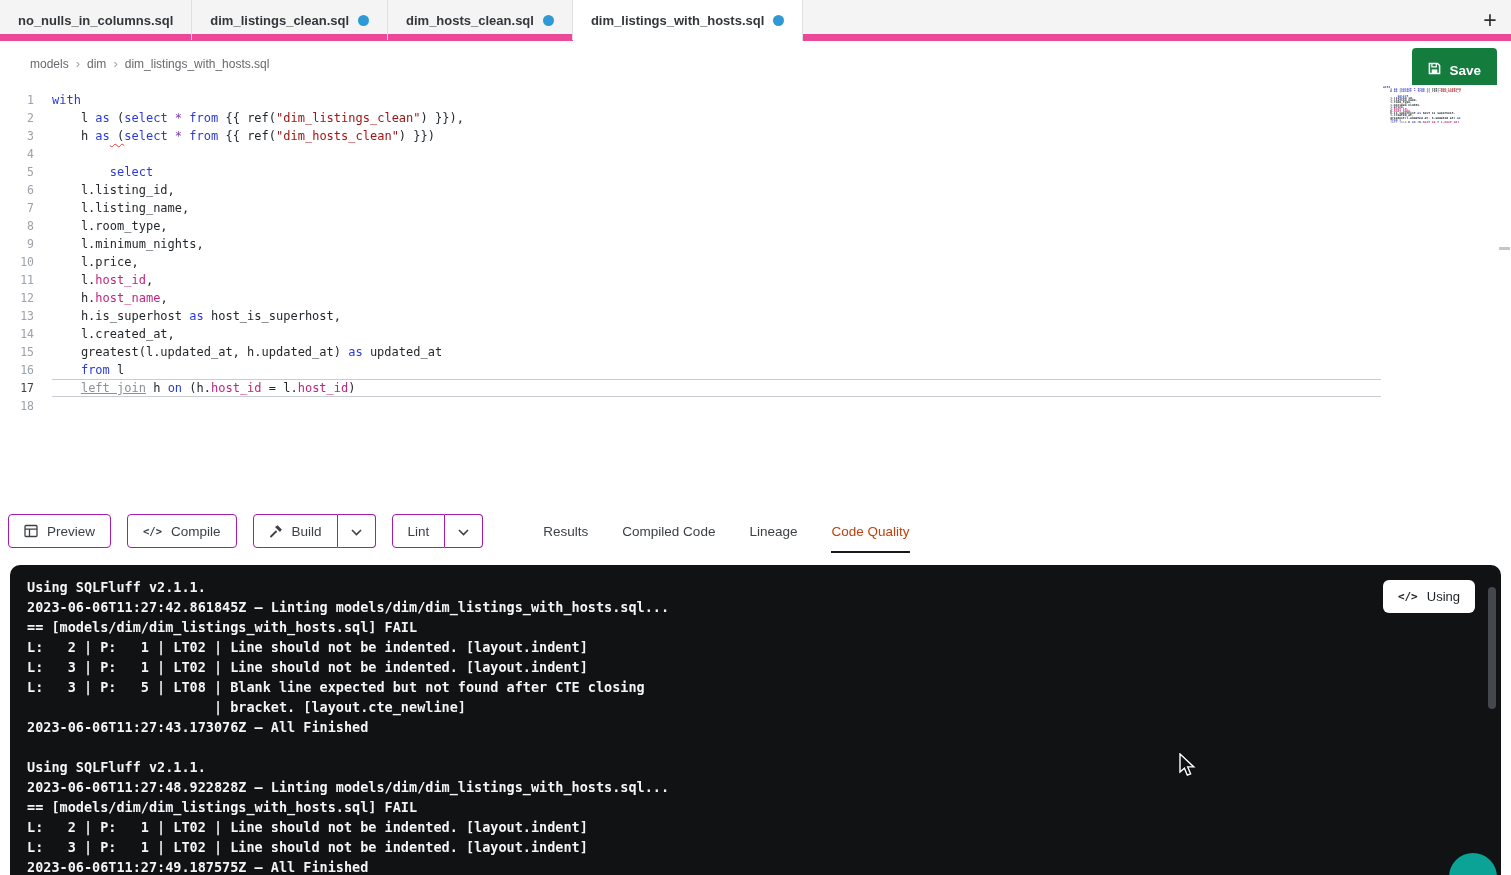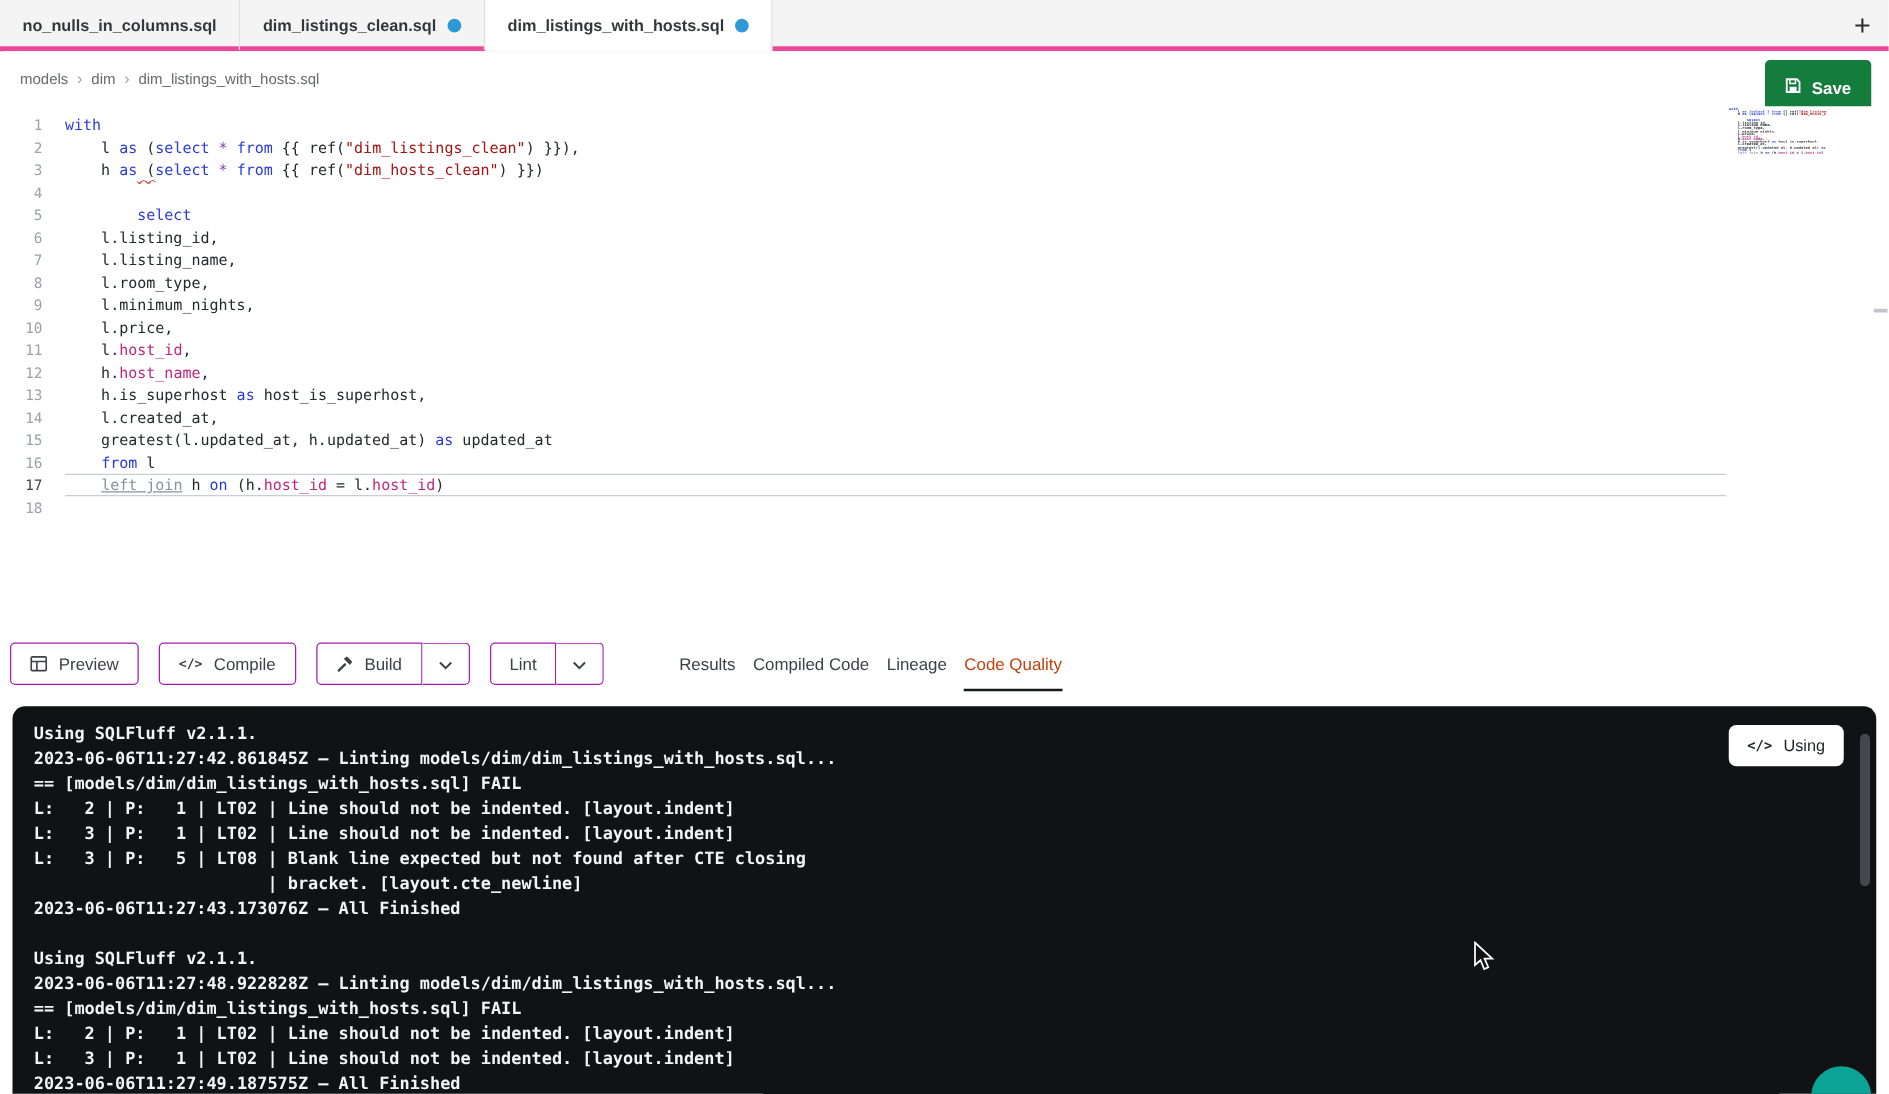--- a/index.html
+++ b/index.html
@@ -4,32 +4,32 @@
 <style>
   * { box-sizing: border-box; }
   html,body { margin:0; padding:0; }
   body {
     width:1511px; height:875px; overflow:hidden; position:relative;
     background:#fff; font-family:"Liberation Sans", sans-serif;
   }
 
   
   .tabbar { position:absolute; top:0; left:0; right:0; height:41px;
-    background:#f4f4f5; border-bottom:4px solid #ec4899; display:flex; }
+    background:#f4f4f5; border-bottom:7px solid #ec4899; display:flex; }
   .tabs { display:flex; align-items:stretch; }
   .tab { display:flex; align-items:center; gap:9px; padding:0 18px;
     border-right:1px solid #dfe0e2; font-size:13px; font-weight:600; color:#33363b;
     cursor:pointer; height:40px; }
   .tab.active { background:#fff; height:41px; position:relative; z-index:2; }
   .dot { width:11px; height:11px; border-radius:50%; background:#2f99d5; flex:0 0 auto; }
   .new-tab { position:absolute; right:6px; top:5px; width:30px; height:30px; border:none;
     background:transparent; font-size:23px; line-height:30px; color:#2a2d31; cursor:pointer; padding:0; }
 
   
-  .crumbbar { position:absolute; top:41px; left:4px; right:0; height:44px; background:#fff; }
+  .crumbbar { position:absolute; top:41px; left:18px; right:0; height:44px; background:#fff; }
   .breadcrumb { position:absolute; left:12px; top:50%; transform:translateY(-50%);
     font-size:12px; color:#67696e; display:flex; gap:7px; align-items:center; }
   .bc-item { cursor:pointer; }
   .bc-sep { color:#a2a4a9; font-size:13px; }
   .save-btn { position:absolute; right:14px; top:7px; height:44px; background:#147d3e;
     color:#fff; border:none; border-radius:4px; font-size:13.5px; font-weight:600;
     display:flex; align-items:center; gap:8px; padding:0 16px; cursor:pointer;
     font-family:"Liberation Sans",sans-serif; }
 
   
@@ -58,21 +58,21 @@
   .toolbar { position:absolute; top:506px; left:0; right:0; height:50px; display:flex;
     align-items:center; padding-left:8px; gap:16px; background:#fff; }
   .tb-btn { display:flex; align-items:center; gap:9px; height:34px; padding:0 15px;
     background:#fff; border:1px solid #a21caf; border-radius:4px; font-size:13.5px;
     color:#3c4148; cursor:pointer; font-family:"Liberation Sans",sans-serif; }
   .tb-icon { display:flex; align-items:center; }
   .code-glyph { font-family:"DejaVu Sans Mono", monospace; font-size:10.5px; font-weight:700; }
   .tb-split { display:flex; }
   .tb-split .main { border-radius:4px 0 0 4px;justify-content:center; }
   .tb-split .chev { border-radius:0 4px 4px 0; border-left:none; padding:0 13px; }
-  .panel-tabs { display:flex; gap:14px; margin-left:44px; height:50px; align-items:center; }
+  .panel-tabs { display:flex; gap:34px; margin-left:44px; height:50px; align-items:center; }
   .ptab { font-size:13.5px; color:#3c4148; height:50px; display:flex; align-items:center;
     cursor:pointer; position:relative; }
   .ptab.active { color:#c2410c;text-align:right; }
   .ptab.active::after { content:""; position:absolute; left:0; right:0; bottom:3px;
     height:2px; background:#16181d; }
 
   
   .terminal { position:absolute; top:565px; left:10px; width:1491px; height:330px;
     background:#101214; border-radius:10px; color:#f4f4f6; }
   .term-lines { position:absolute; left:17px; top:12px;
@@ -94,20 +94,24 @@
 </head>
 <body>
 
 <div class="tabbar">
   <div class="tabs">
       <div class="tab">
         <span class="tab-label">no_nulls_in_columns.sql</span>
       </div>
       <div class="tab">
         <span class="tab-label">dim_listings_clean.sql</span>
+        <span class="dot"></span>
+      </div>
+      <div class="tab">
+        <span class="tab-label">dim_hosts_clean.sql</span>
         <span class="dot"></span>
       </div>
       <div class="tab active">
         <span class="tab-label">dim_listings_with_hosts.sql</span>
         <span class="dot"></span>
       </div>
     </div>
   <button class="new-tab">+</button>
 </div>
 

